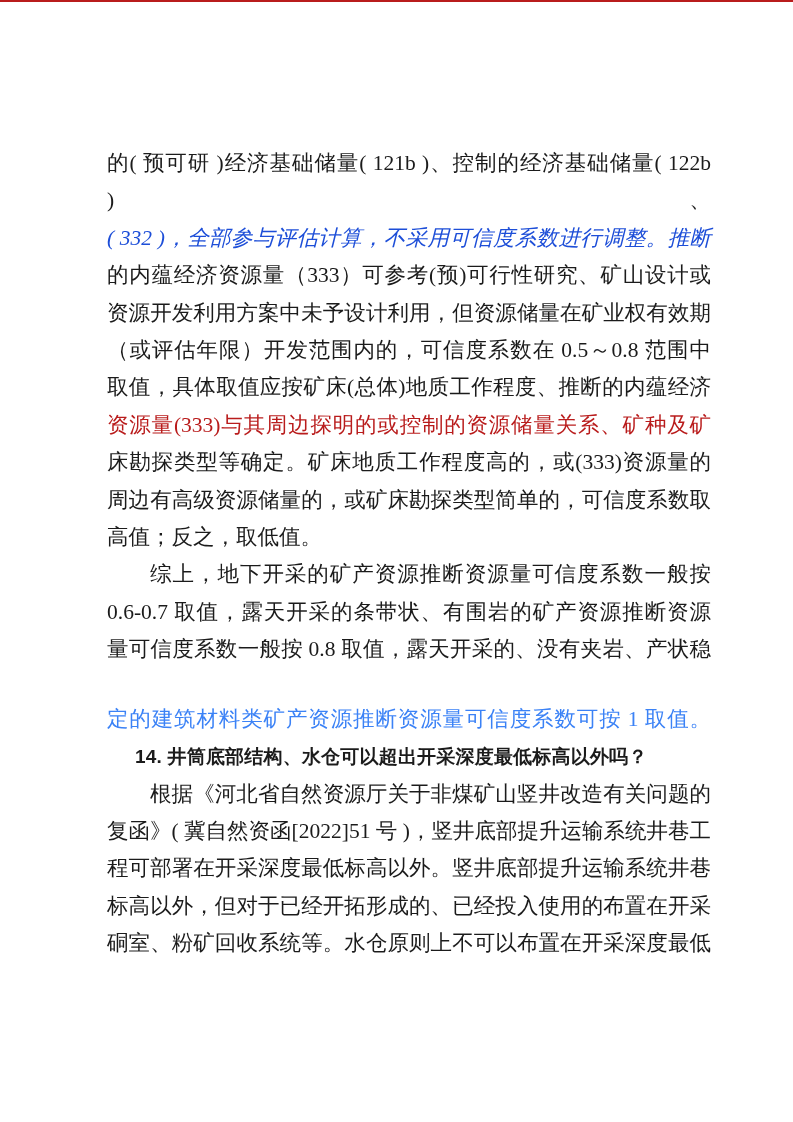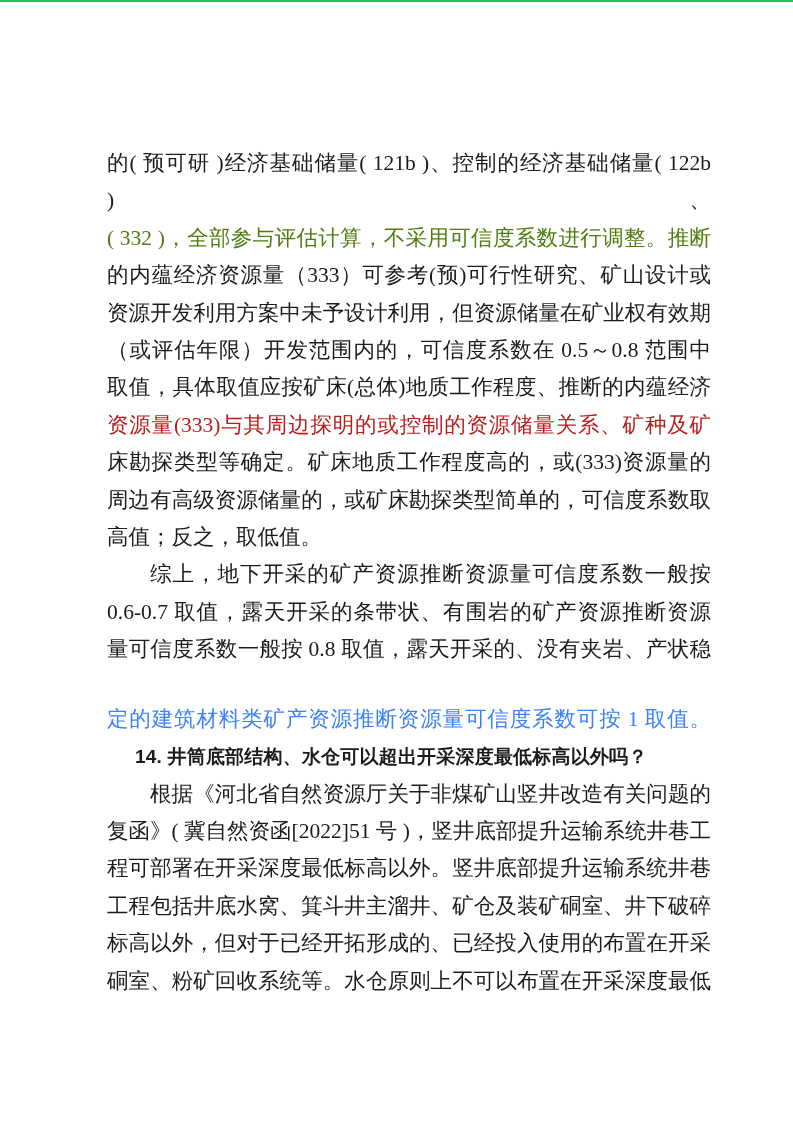--- a/index.html
+++ b/index.html
@@ -6,21 +6,21 @@
     margin: 0;
     padding: 0;
     background: #ffffff;
   }
   .page {
     position: relative;
     width: 793px;
     height: 1122px;
     background: #ffffff;
     overflow: hidden;
-    border-top: 2px solid #22c55e;
+    border-top: 2px solid #b91c1c;
     box-sizing: border-box;
   }
   .text-block {
     position: absolute;
     left: 107px;
     top: 143px;
     width: 604px;
     color: #1b1b1b;
   }
   .line {
@@ -45,34 +45,33 @@
     font-size: 19px;
     letter-spacing: 0.2px;
   }
 </style>
 </head>
 <body>
 
 <div class="page">
   <div class="text-block">
       <div class="line justify" style="color: rgb(27, 27, 27);">的( 预可研 )经济基础储量( 121b )、控制的经济基础储量( 122b )、</div>
-      <div class="line justify" style="color: #4d7c0f;">( 332 )，全部参与评估计算，不采用可信度系数进行调整。推断</div>
+      <div class="line justify" style="color: #1d4ed8; font-style: italic;">( 332 )，全部参与评估计算，不采用可信度系数进行调整。推断</div>
       <div class="line justify" style="color: rgb(27, 27, 27);">的内蕴经济资源量（333）可参考(预)可行性研究、矿山设计或</div>
       <div class="line justify" style="color: rgb(27, 27, 27);">资源开发利用方案中未予设计利用，但资源储量在矿业权有效期</div>
       <div class="line justify" style="color: rgb(27, 27, 27);">（或评估年限）开发范围内的，可信度系数在 0.5～0.8 范围中</div>
       <div class="line justify" style="color: rgb(27, 27, 27);">取值，具体取值应按矿床(总体)地质工作程度、推断的内蕴经济</div>
       <div class="line justify" style="color: #b91c1c;">资源量(333)与其周边探明的或控制的资源储量关系、矿种及矿</div>
       <div class="line justify" style="color: rgb(27, 27, 27);">床勘探类型等确定。矿床地质工作程度高的，或(333)资源量的</div>
       <div class="line justify" style="color: rgb(27, 27, 27);">周边有高级资源储量的，或矿床勘探类型简单的，可信度系数取</div>
       <div class="line left" style="color: rgb(27, 27, 27);">高值；反之，取低值。</div>
       <div class="line justify indent" style="color: rgb(27, 27, 27);">综上，地下开采的矿产资源推断资源量可信度系数一般按</div>
       <div class="line justify" style="color: rgb(27, 27, 27);">0.6-0.7 取值，露天开采的条带状、有围岩的矿产资源推断资源</div>
       <div class="line justify" style="color: rgb(27, 27, 27);">量可信度系数一般按 0.8 取值，露天开采的、没有夹岩、产状稳</div>
       <div class="line justify" style="color: #3b82f6; margin-top: 32px;">定的建筑材料类矿产资源推断资源量可信度系数可按 1 取值。</div>
       <div class="line left heading indent-sm" style="color: rgb(27, 27, 27);">14. 井筒底部结构、水仓可以超出开采深度最低标高以外吗？</div>
       <div class="line justify indent" style="color: rgb(27, 27, 27);">根据《河北省自然资源厅关于非煤矿山竖井改造有关问题的</div>
       <div class="line justify" style="color: rgb(27, 27, 27);">复函》( 冀自然资函[2022]51 号 )，竖井底部提升运输系统井巷工</div>
       <div class="line justify" style="color: rgb(27, 27, 27);">程可部署在开采深度最低标高以外。竖井底部提升运输系统井巷</div>
-      <div class="line justify" style="color: rgb(27, 27, 27);">工程包括井底水窝、箕斗井主溜井、矿仓及装矿硐室、井下破碎</div>
       <div class="line justify" style="color: rgb(27, 27, 27);">标高以外，但对于已经开拓形成的、已经投入使用的布置在开采</div>
       <div class="line justify" style="color: rgb(27, 27, 27);">硐室、粉矿回收系统等。水仓原则上不可以布置在开采深度最低</div>
     </div>
 </div>
 
 </body></html>

